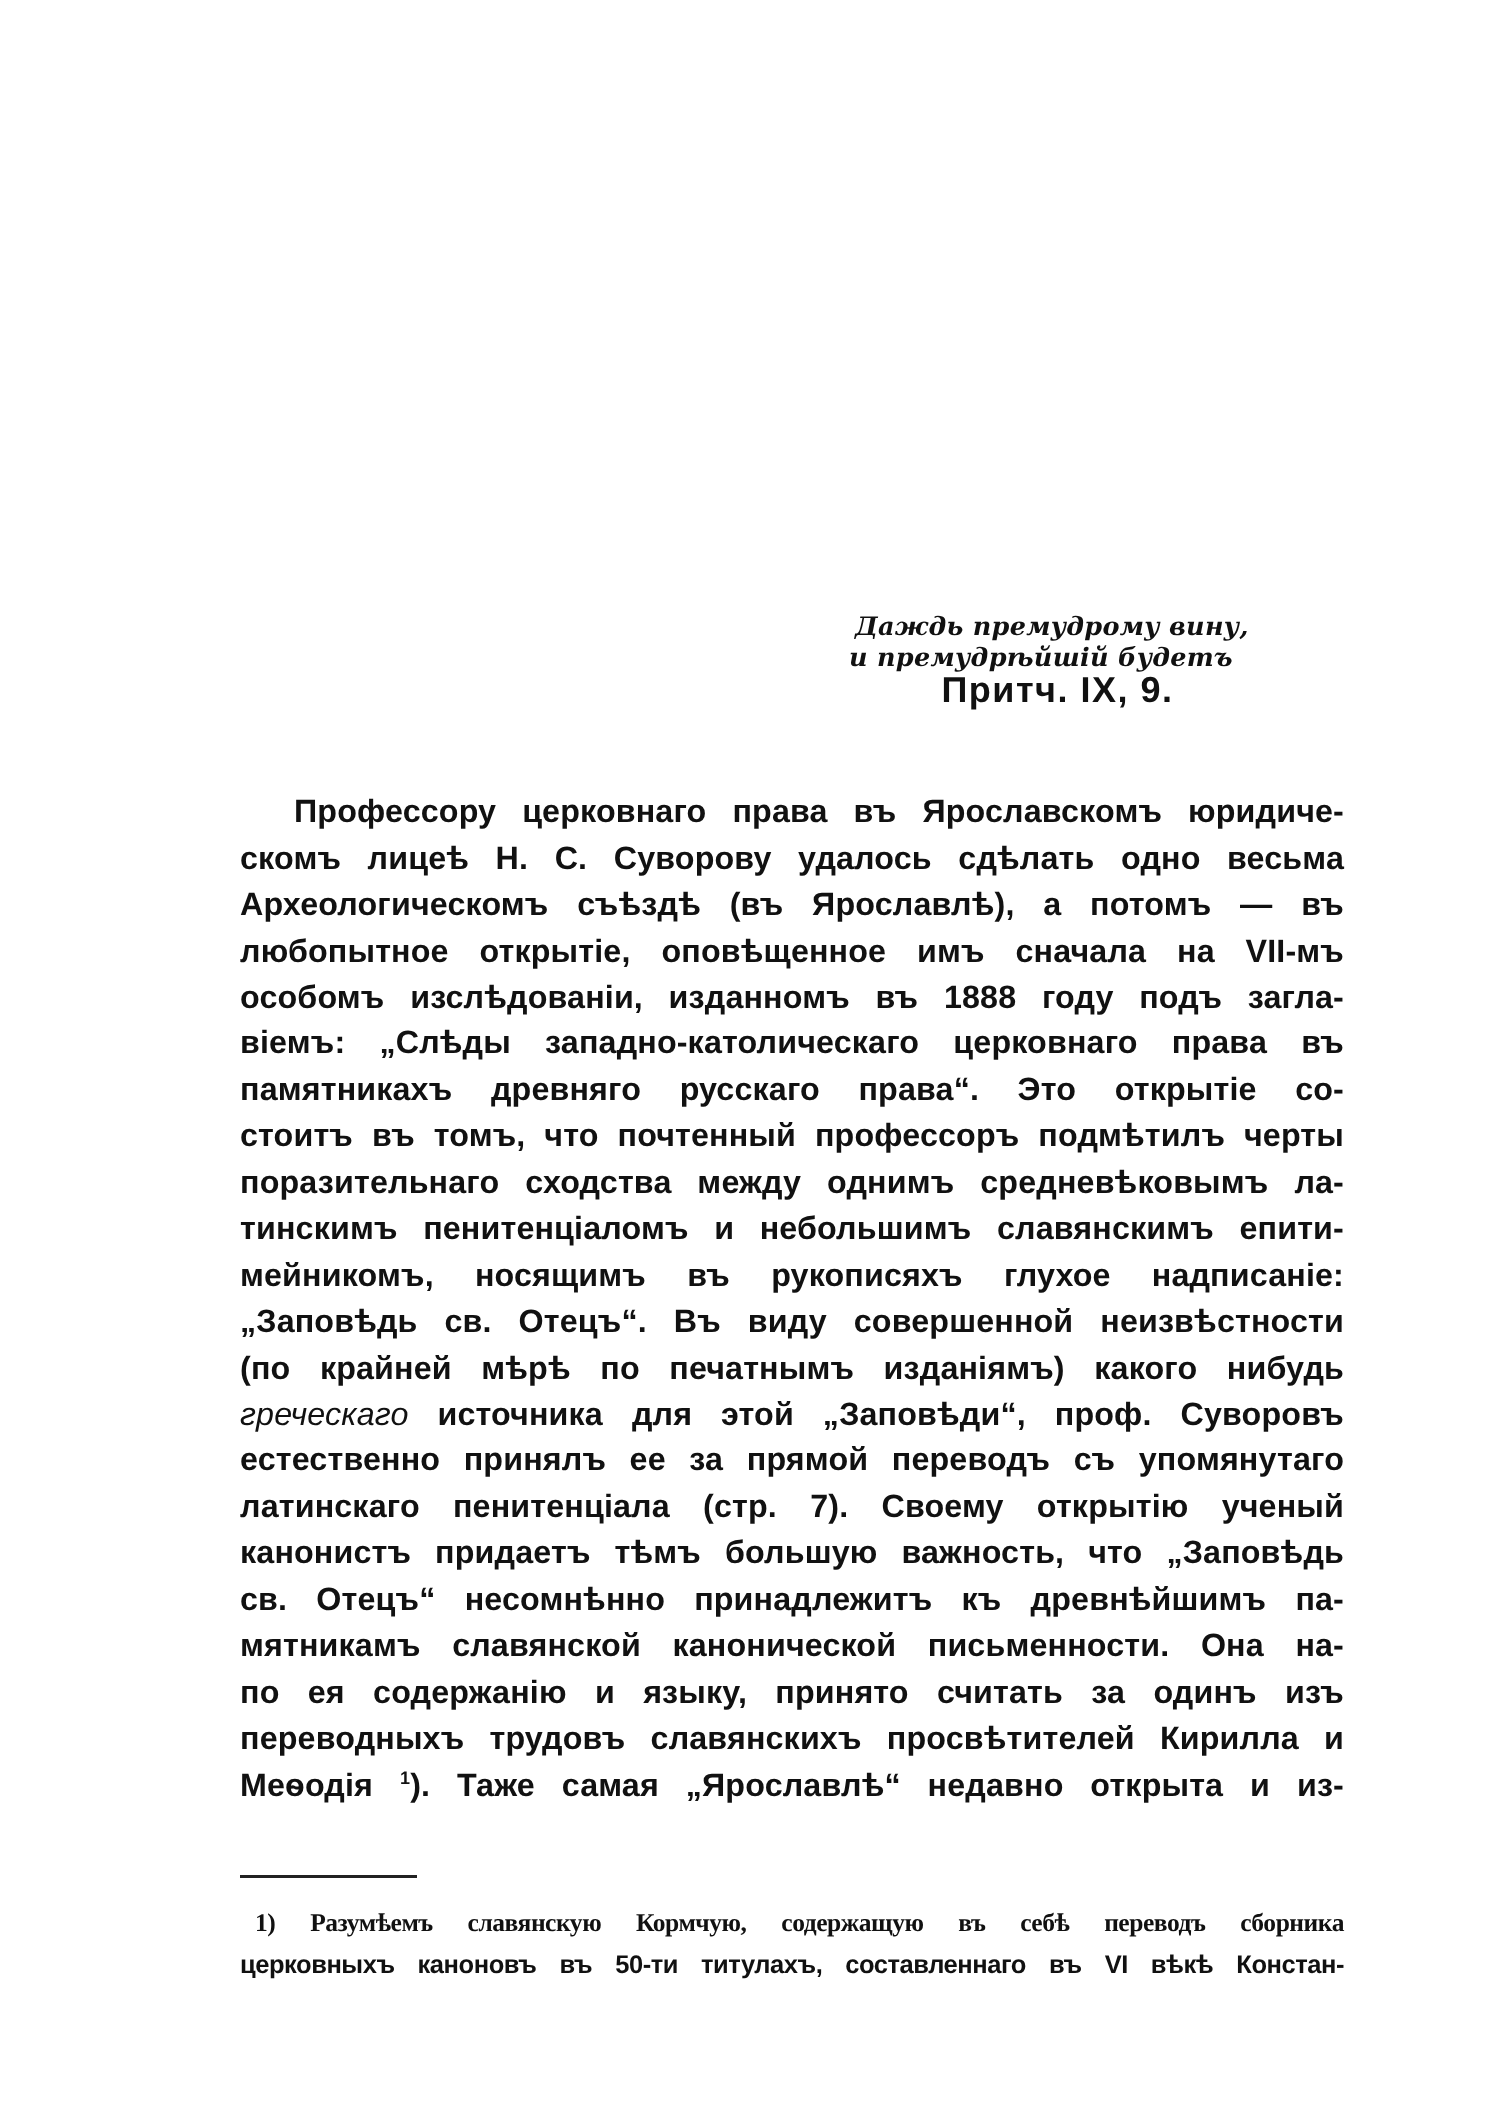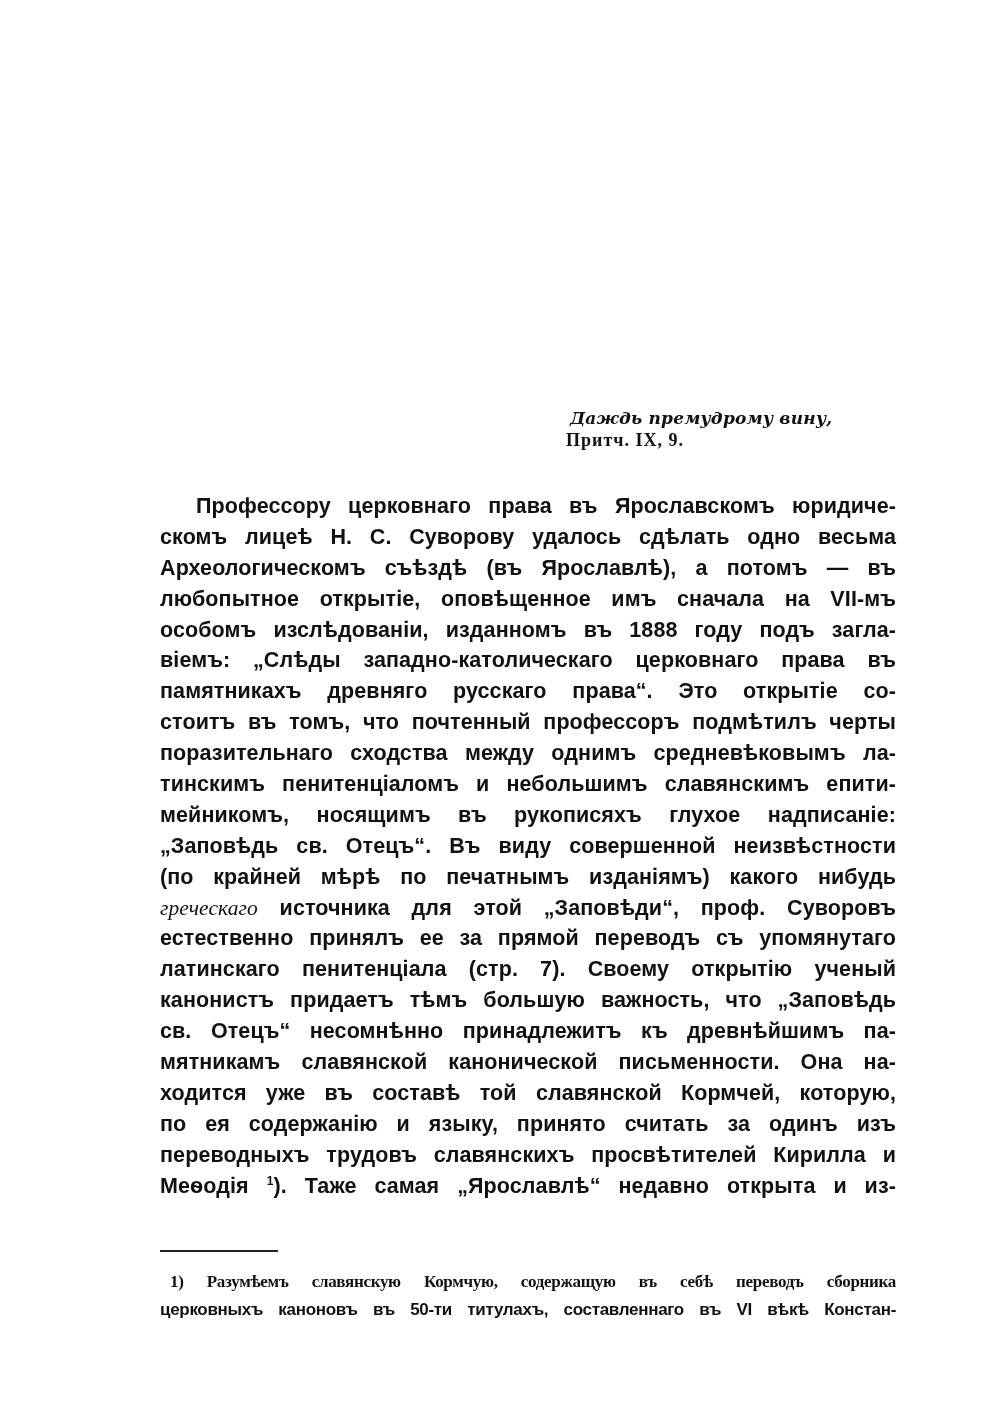--- a/index.html
+++ b/index.html
@@ -1,39 +1,40 @@
 <!DOCTYPE html>
 <html><head>
 <meta charset="utf-8">
 <style>
   html, body { margin: 0; padding: 0; background: #ffffff; }
   body { width: 1000px; height: 1418px; position: relative; overflow: hidden; color: #111; }
   .page { position: absolute; left: 0; top: 0; width: 1000px; height: 1418px; background: #fff; border-radius: 29px; }
   .epigraph { position: absolute; left: 566px; top: 408px; width: 290px; font-family: "DejaVu Serif", serif; }
   .epi-line { font-style: italic; font-weight: bold; font-size: 17px; line-height: 21px; white-space: nowrap; letter-spacing: 0.2px; }
   .epi-line.l1 { padding-left: 4px; }
-  .epi-src { text-align: left; font-family: Liberation Serif, serif; font-weight: bold; font-size: 18px; line-height: 22px; padding-right: 12px; letter-spacing: 1px; }
-  .body-text { position: absolute; left: 160px; top: 491px; width: 736px; font-family: "Liberation Sans", sans-serif; font-weight: bold; font-size: 21.5px; line-height: 30.9px; letter-spacing: 0.1px; }
+  .epi-src { text-align: center; font-family: Liberation Sans, sans-serif; font-weight: bold; font-size: 24px; line-height: 22px; padding-right: 12px; letter-spacing: 1px; }
+  .body-text { position: absolute; left: 160px; top: 526px; width: 736px; font-family: "Liberation Sans", sans-serif; font-weight: bold; font-size: 21.5px; line-height: 30.9px; letter-spacing: 0.1px; }
   .line { display: block; white-space: nowrap; text-align: justify; text-align-last: justify; height: 30.9px; overflow: visible; }
   .line.first { padding-left: 36px; }
   .line.last { text-align-last: justify; }
-  .it { font-family: Liberation Serif, serif; font-style: italic; font-weight: normal; }
+  .it { font-family: Liberation Sans, sans-serif; font-style: italic; font-weight: normal; }
   .rule { position: absolute; left: 160px; top: 1250px; width: 118px; height: 0; border-top: 2px solid #222; }
   .footnotes { position: absolute; left: 160px; top: 1268px; width: 736px; font-family: "Liberation Sans", sans-serif; font-weight: bold; font-size: 17px; line-height: 28px; letter-spacing: -0.3px; }
   .fn-line { display: block; white-space: nowrap; text-align: justify; text-align-last: justify; height: 28px; }
   .fn-line.first { padding-left: 10px; font-family: Liberation Serif, serif; }
   sup { font-size: 12px; line-height: 0; vertical-align: 8px; }
 </style>
 </head>
 <body>
 
 <div class="page">
 
   <div class="epigraph">
     <div class="epi-line l1">Даждь премудрому вину,</div>
+    <div class="epi-line">и премудрѣйшій будетъ</div>
     <div class="epi-src">Притч. IX, 9.</div>
   </div>
 
   <div class="body-text">
     <span class="line first">Профессору церковнаго права въ Ярославскомъ юридиче-</span>
     <span class="line">скомъ лицеѣ Н. С. Суворову удалось сдѣлать одно весьма</span>
     <span class="line">Археологическомъ съѣздѣ (въ Ярославлѣ), а потомъ — въ</span>
     <span class="line">любопытное открытіе, оповѣщенное имъ сначала на VII-мъ</span>
     <span class="line">особомъ изслѣдованіи, изданномъ въ 1888 году подъ загла-</span>
     <span class="line">віемъ: „Слѣды западно-католическаго церковнаго права въ</span>
@@ -43,21 +44,20 @@
     <span class="line">тинскимъ пенитенціаломъ и небольшимъ славянскимъ епити-</span>
     <span class="line">мейникомъ, носящимъ въ рукописяхъ глухое надписаніе:</span>
     <span class="line">„Заповѣдь св. Отецъ“. Въ виду совершенной неизвѣстности</span>
     <span class="line">(по крайней мѣрѣ по печатнымъ изданіямъ) какого нибудь</span>
     <span class="line"><span class="it">греческаго</span> <span>источника для этой „Заповѣди“, проф. Суворовъ</span></span>
     <span class="line">естественно принялъ ее за прямой переводъ съ упомянутаго</span>
     <span class="line">латинскаго пенитенціала (стр. 7). Своему открытію ученый</span>
     <span class="line">канонистъ придаетъ тѣмъ большую важность, что „Заповѣдь</span>
     <span class="line">св. Отецъ“ несомнѣнно принадлежитъ къ древнѣйшимъ па-</span>
     <span class="line">мятникамъ славянской канонической письменности. Она на-</span>
-    <span class="line">ходится уже въ составѣ той славянской Кормчей, которую,</span>
     <span class="line">по ея содержанію и языку, принято считать за одинъ изъ</span>
     <span class="line">переводныхъ трудовъ славянскихъ просвѣтителей Кирилла и</span>
     <span class="line last"><span>Меѳодія</span> <sup>1</sup><span>). Таже самая „Ярославлѣ“ недавно открыта и из-</span></span>
   </div>
 
   <div class="rule"></div>
 
   <div class="footnotes">
     <span class="fn-line first"><span>1)</span> <span>Разумѣемъ славянскую Кормчую, содержащую въ себѣ переводъ сборника</span></span>
     <span class="fn-line">церковныхъ каноновъ въ 50-ти титулахъ, составленнаго въ VI вѣкѣ Констан-</span>

